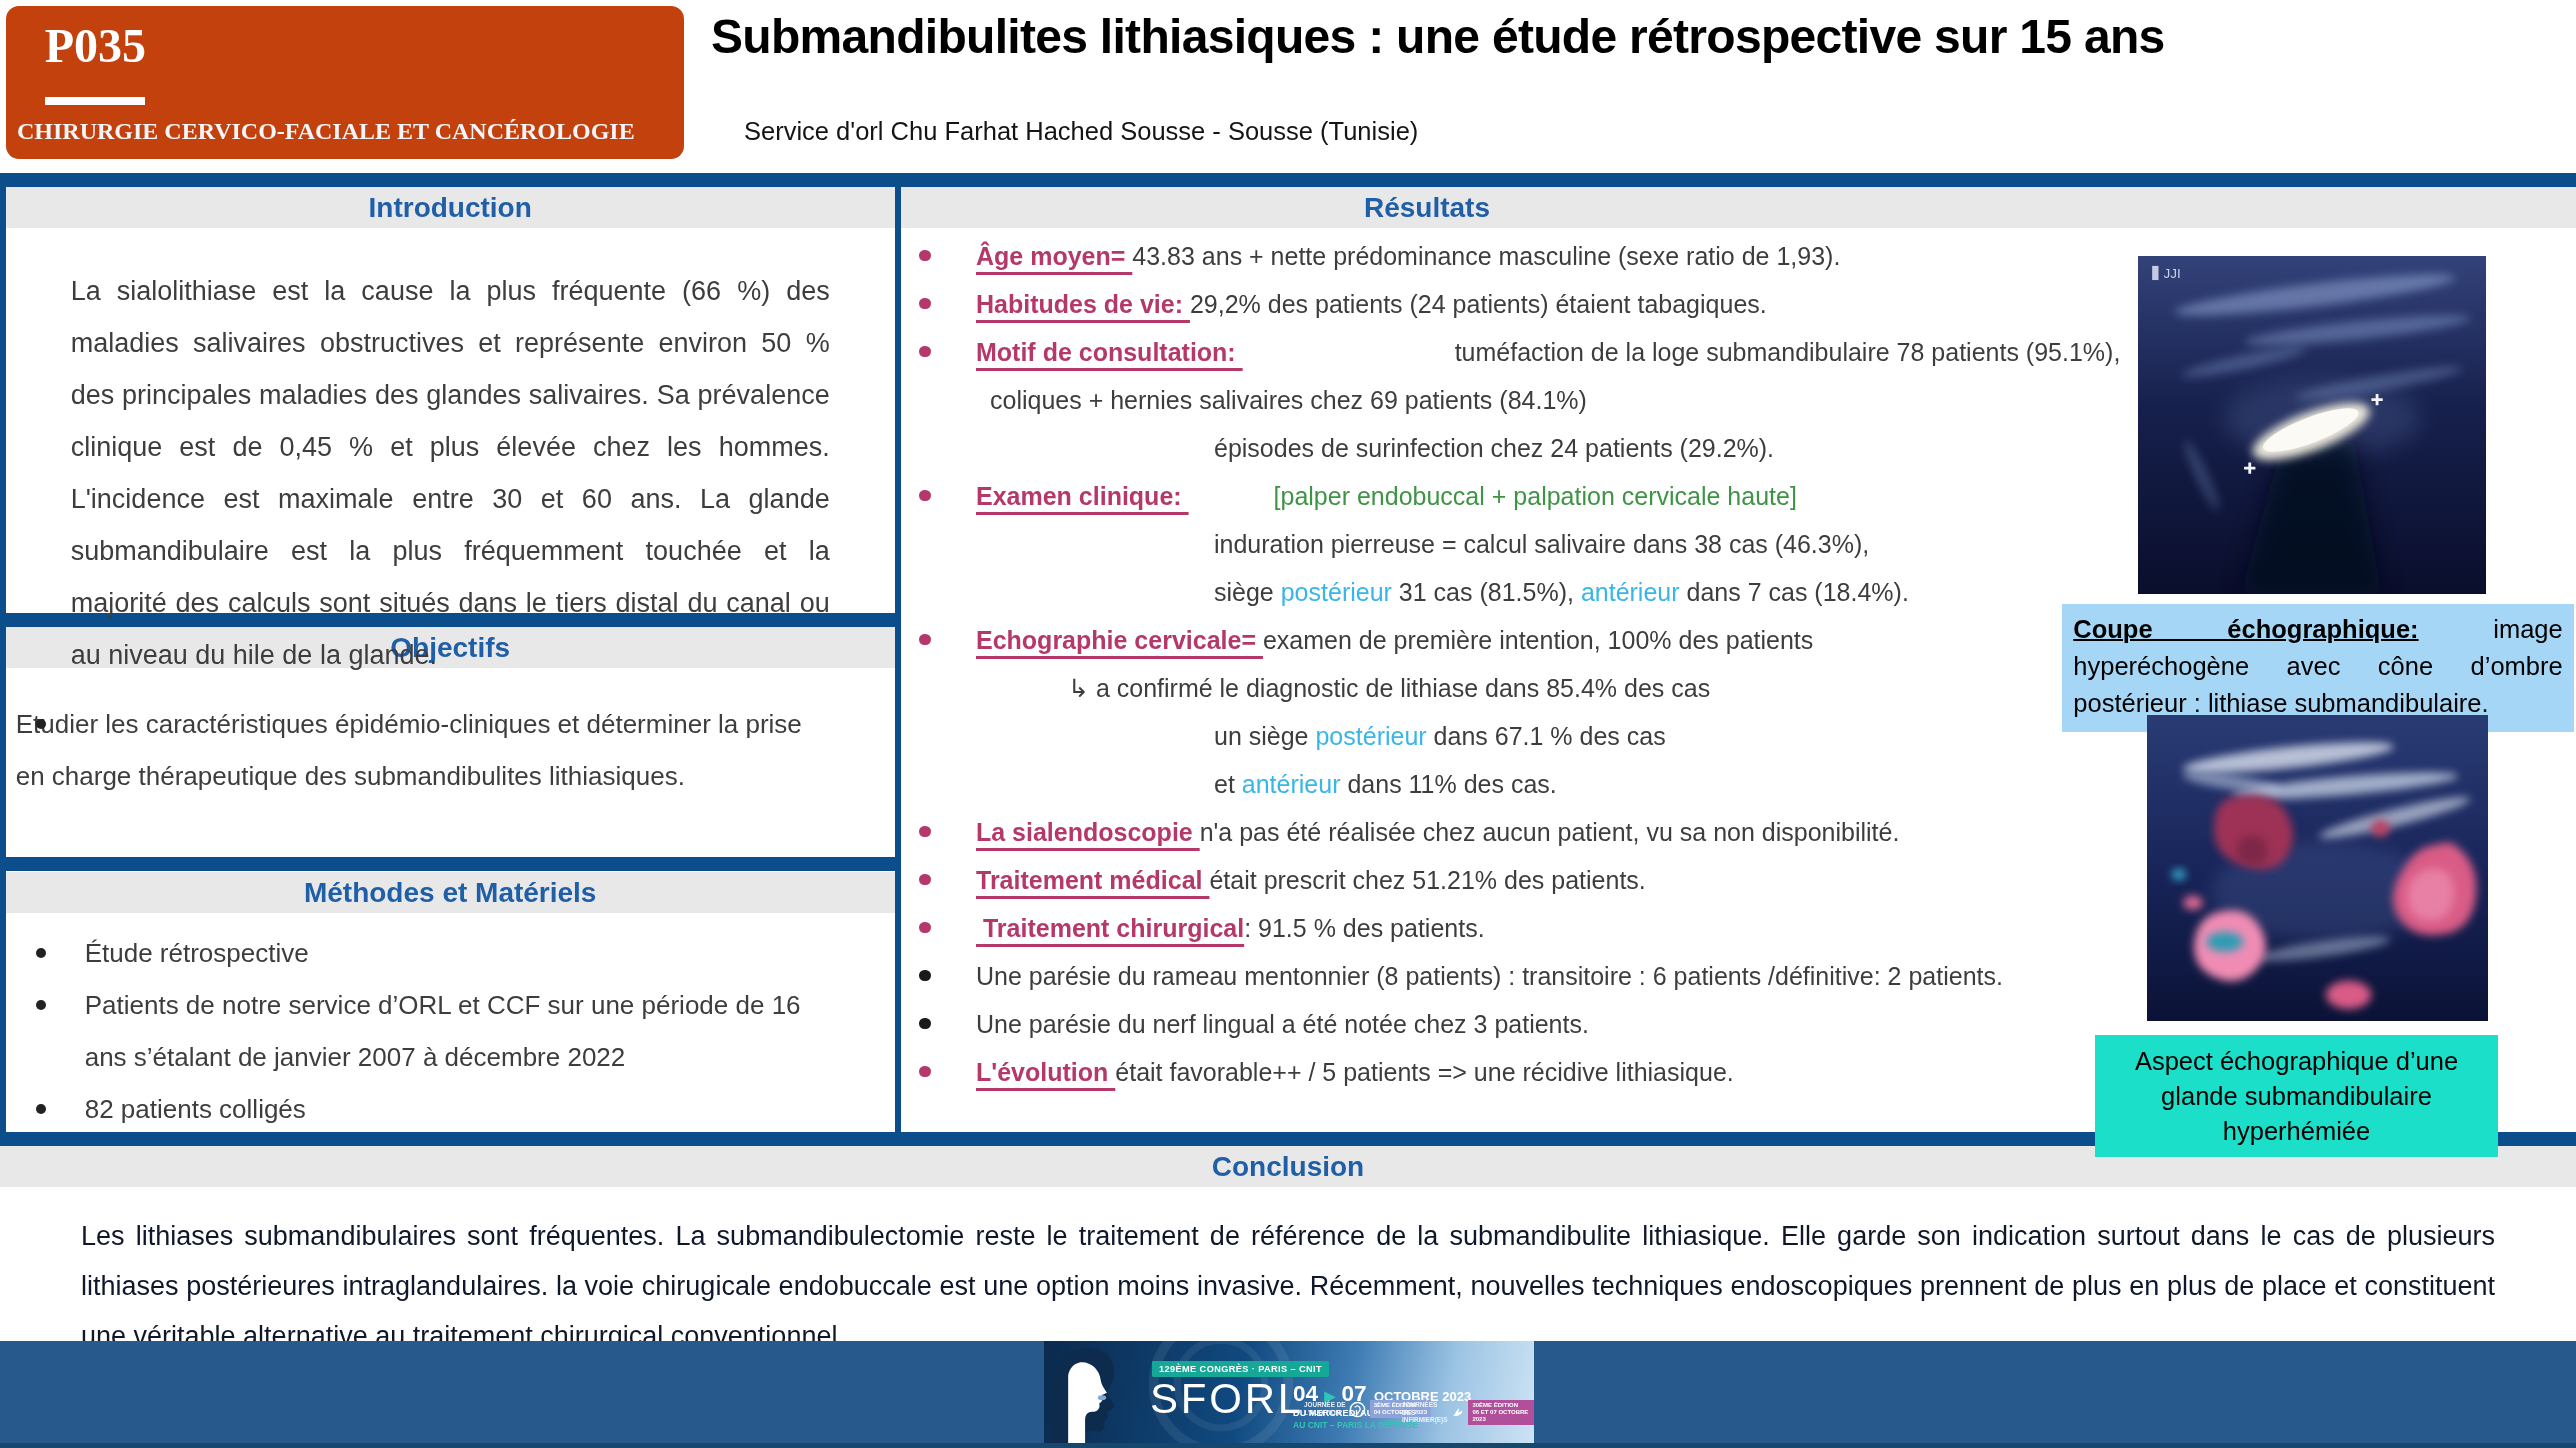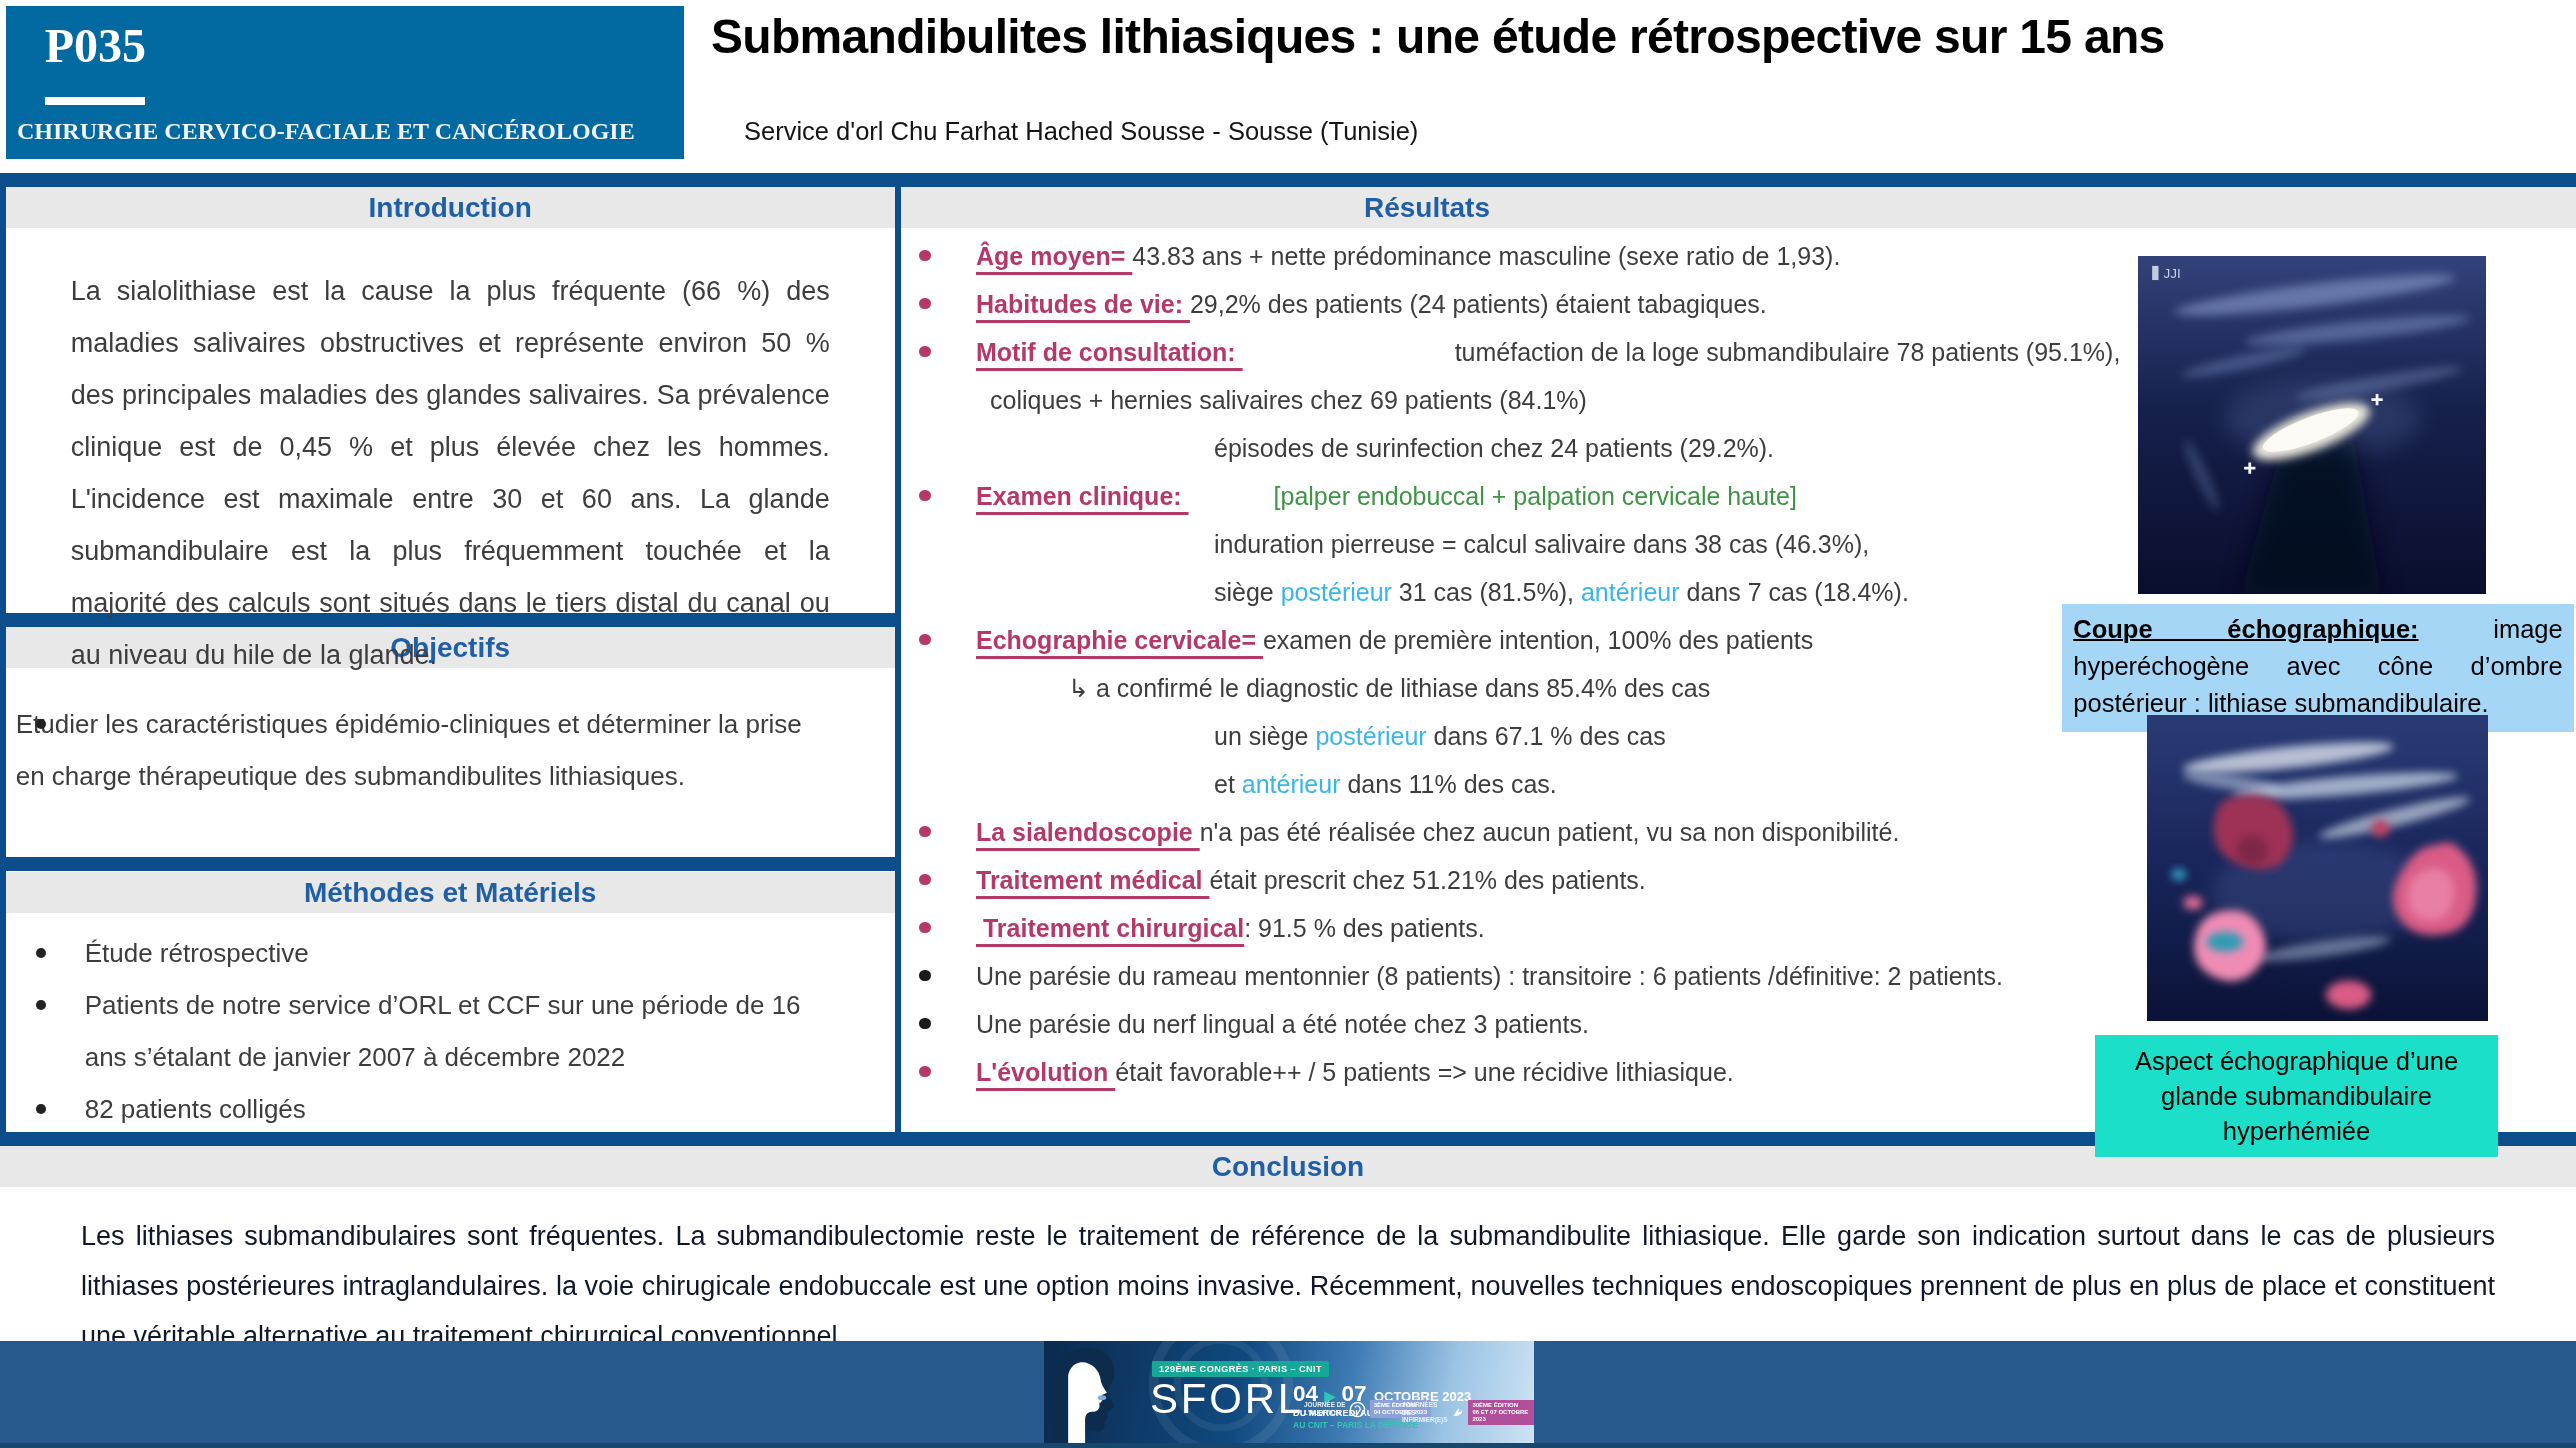--- a/index.html
+++ b/index.html
@@ -1,20 +1,20 @@
 <!DOCTYPE html>
 <html style="font-size:11.3px"><head>
 <meta charset="utf-8">
 <style>
   html,body{margin:0;padding:0;background:#fff;}
   .poster{position:relative;width:2576px;height:1449px;background:#ffffff;
           font-family:"Liberation Sans",sans-serif;overflow:hidden;}
 
   
-  .header-box{position:absolute;left:5.7px;top:5.7px;width:678px;height:153px;background:#0369a1;}
+  .header-box{position:absolute;left:5.7px;top:5.7px;width:678px;height:153px;background:#c2410c;border-radius:13px;}
   .pcode{position:absolute;left:39px;top:12.7px;font-family:"Liberation Serif",serif;
          font-weight:700;font-size:48px;color:#ffffff;}
   .pbar{position:absolute;left:39px;top:91px;width:100px;height:8.5px;background:#ffffff;}
   .pdept{position:absolute;left:11.3px;top:112px;font-family:"Liberation Serif",serif;
          font-weight:700;font-size:24px;color:#F2F6FA;white-space:nowrap;}
   .title{position:absolute;left:711px;top:8.5px;width:1861px;font-size:48px;font-weight:700;
          color:#000;letter-spacing:-0.7px;white-space:nowrap;}
   .authors{position:absolute;left:744px;top:81px;font-size:25.5px;color:#141414;white-space:nowrap;}
   .affil{position:absolute;left:744px;top:117px;font-size:25.5px;color:#141414;white-space:nowrap;}
 

